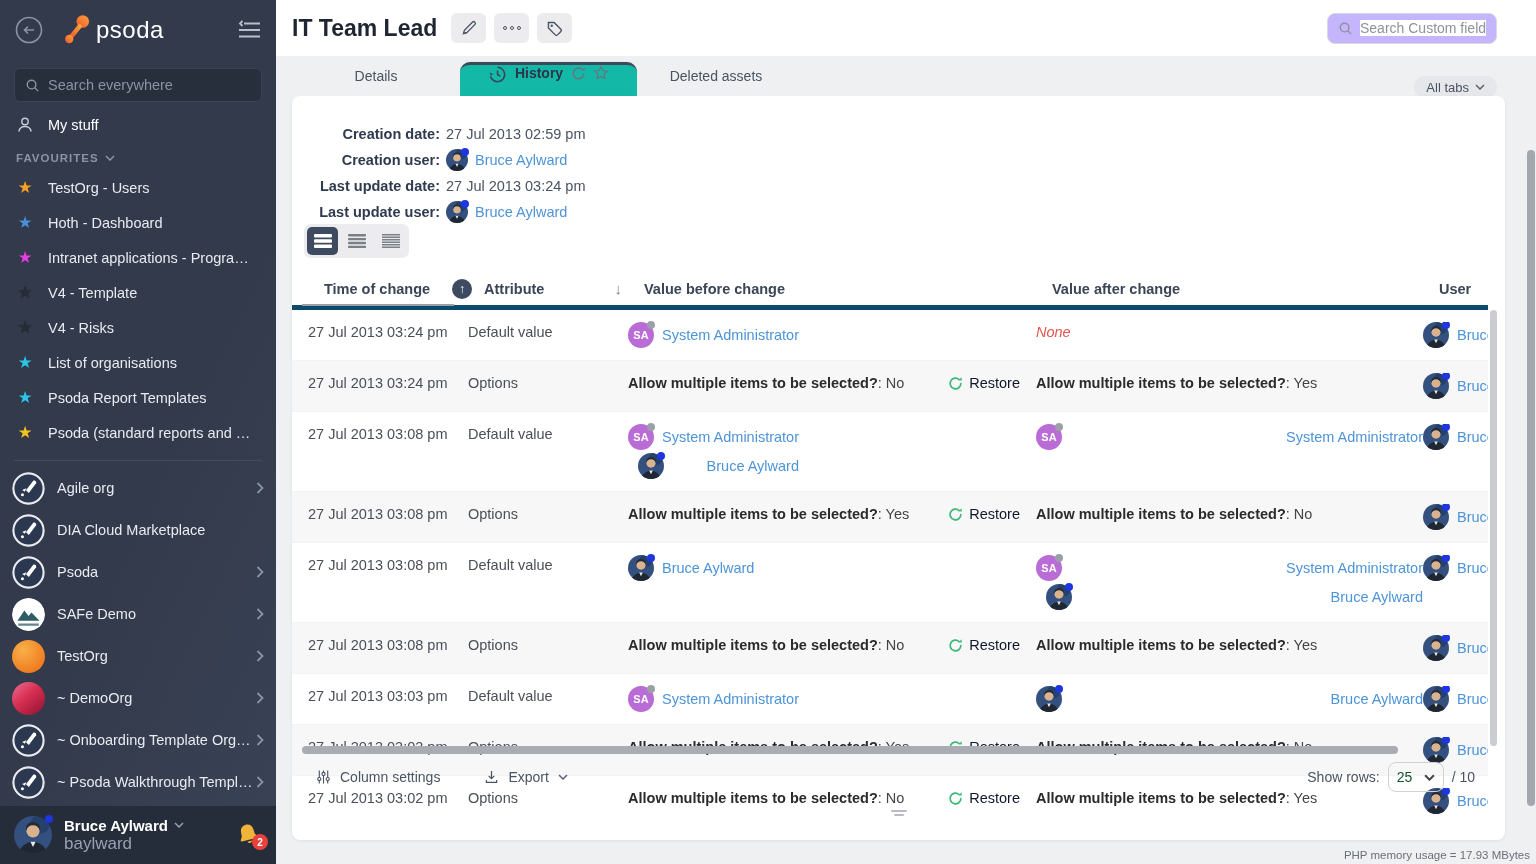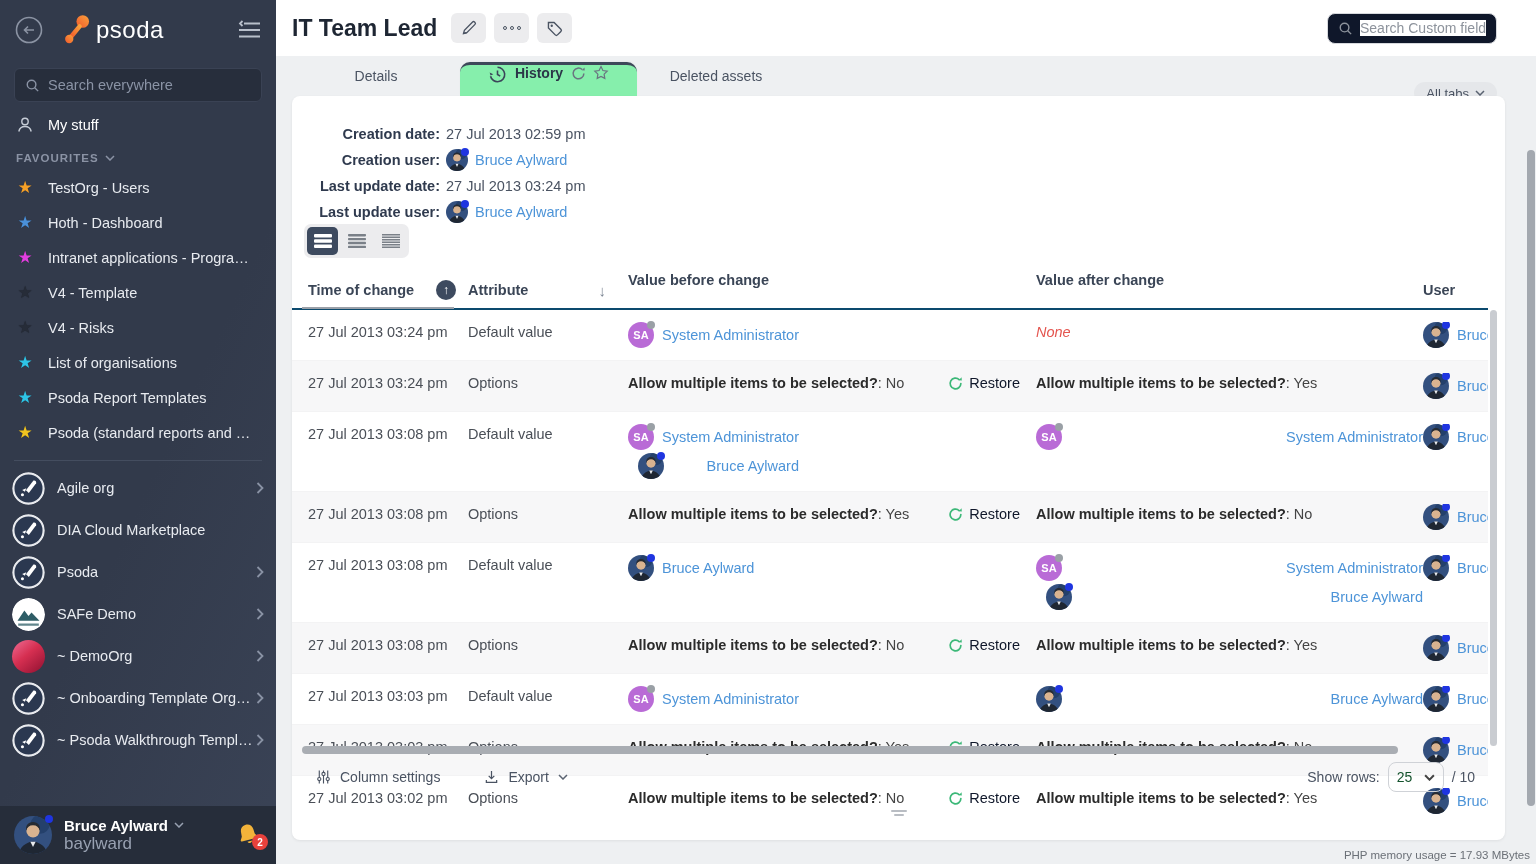--- a/index.html
+++ b/index.html
@@ -51,53 +51,53 @@
 
   
   #main { position:absolute; left:276px; top:0; right:0; bottom:0; }
   #main-header { height:56px; background:#fff; display:flex; align-items:center; padding:0 39px 0 16px; }
   #page-title { font-size:23px; font-weight:700; color:#1e2633; margin-right:14px; }
   .hbtn { width:35px; height:30px; background:#ececee; border-radius:6px; display:flex; align-items:center;
     justify-content:center; margin-right:8px; color:#4a5362; cursor:pointer; border:none; }
   .dots { display:flex; gap:2.5px; }
   .dots i { width:4.5px; height:4.5px; border:1.4px solid #4a5362; border-radius:50%; }
   .search-field { margin-left:auto; width:170px; height:31px; border:1px solid #d7d9dd; border-radius:8px;
-    display:flex; align-items:center; padding:0 10px; color:#8d939c; background:#0f172a; }
+    display:flex; align-items:center; padding:0 10px; color:#8d939c; background:#c4b5fd; }
   .search-field input { flex:1; border:none; outline:none; font-size:14px; margin-left:7px; color:#444; font-family:inherit; min-width:0; }
   .search-field input::placeholder { color:#8d939c; }
 
   #tabbar { position:absolute; top:68px; left:16px; right:31px; height:28px; display:flex; align-items:flex-end; }
   .tab { height:28px; display:flex; align-items:flex-start; justify-content:center; gap:8px; font-size:14px;
     color:#4a5362; cursor:pointer; flex:none; }
   .tab.t-details { width:168px; }
-  .tab.t-history { width:177px; height:34px; margin-top:-6px; background:#86efac; border-top:3px solid #3d4859;
+  .tab.t-history { width:177px; height:34px; margin-top:-6px; background:#14b8a6; border-top:3px solid #3d4859;
     border-radius:10px 10px 0 0; color:#2b3648; font-weight:700; box-shadow:0 -1px 2px rgba(0,0,0,.04); }
   .tab.t-deleted { width:158px; }
   .tab .mini { color:#6a7380; display:flex; align-items:center; gap:7px; font-weight:400; }
-  .alltabs { position:absolute; right:8px; top:14px; height:22px; background:#e5e7ea; border-radius:11px;
+  .alltabs { position:absolute; right:8px; top:8px; height:22px; background:#e5e7ea; border-radius:11px;
     padding:0 12px; display:flex; align-items:center; gap:6px; font-size:13px; color:#4a5362; cursor:pointer; }
 
   #card { position:absolute; top:96px; left:16px; right:31px; bottom:24px; background:#fff; border-radius:8px;
     box-shadow:0 1px 3px rgba(0,0,0,.07); }
 
   .meta { position:absolute; top:26px; left:16px; display:grid; grid-template-columns:132px auto;
     column-gap:6px; row-gap:3px; font-size:14.5px; align-items:center; }
   .meta .lab { text-align:right; font-weight:700; color:#2f3a4e; }
   .meta .val { color:#4a5362; display:flex; align-items:center; gap:7px; min-height:23px; }
   .link { color:#4d94d8; cursor:pointer; }
 
   .density { position:absolute; top:128px; left:12px; background:#ececee; border-radius:7px; padding:3px;
     display:flex; gap:3px; }
   .density button { width:31px; height:28px; border:none; border-radius:5px; background:transparent;
     display:flex; align-items:center; justify-content:center; color:#7a8088; cursor:pointer; }
   .density button.on { background:#3d4a5f; color:#fff; }
 
   
   .t-wrap { position:absolute; top:176px; left:0; right:17px; font-size:14.5px; }
-  .t-head { display:flex; height:38px; padding-left:16px; border-bottom:2px solid #0c4a6e;
+  .t-head { display:flex; height:38px; align-items:center; padding-left:32px; border-bottom:5px solid #0c4a6e;
     color:#3a4556; font-weight:700; font-size:14.5px; position:relative; }
   .sort-underline { position:absolute; left:10px; bottom:-1px; width:152px; border-bottom:2px solid #9aa0a8; }
   .c-time { width:160px; flex:none; }
   .c-attr { width:160px; flex:none; }
   .c-before { width:408px; flex:none; display:flex; align-items:flex-start; }
   .c-after { width:387px; flex:none; }
   .c-user { flex:1; min-width:0; overflow:hidden; white-space:nowrap; display:flex; align-items:center; gap:8px; }
   .t-head .c-time { display:flex; align-items:center; }
   .sort-badge { margin-left:auto; margin-right:12px; width:20px; height:20px; border-radius:50%; background:#3d4a5f;
     color:#fff; display:flex; align-items:center; justify-content:center; font-size:12px; cursor:pointer; }
@@ -285,20 +285,29 @@
           </svg>
         </span>
     <span class="lbl">SAFe Demo</span>
     <span class="chev">
       <svg width="8" height="12" viewBox="0 0 8 12" fill="none" stroke="currentColor" stroke-width="1.8">
         <path d="M1.5 1l5 5-5 5"></path>
           </svg>
     </span>
   </div>
       <div class="sb-row org-row">
+    <span class="org-ic v-orange"></span>
+    <span class="lbl">TestOrg</span>
+    <span class="chev">
+      <svg width="8" height="12" viewBox="0 0 8 12" fill="none" stroke="currentColor" stroke-width="1.8">
+        <path d="M1.5 1l5 5-5 5"></path>
+          </svg>
+    </span>
+  </div>
+      <div class="sb-row org-row">
     <span class="org-ic v-demo"></span>
     <span class="lbl">~ DemoOrg</span>
     <span class="chev">
       <svg width="8" height="12" viewBox="0 0 8 12" fill="none" stroke="currentColor" stroke-width="1.8">
         <path d="M1.5 1l5 5-5 5"></path>
           </svg>
     </span>
   </div>
       <div class="sb-row org-row">
     <span class="org-ic">

